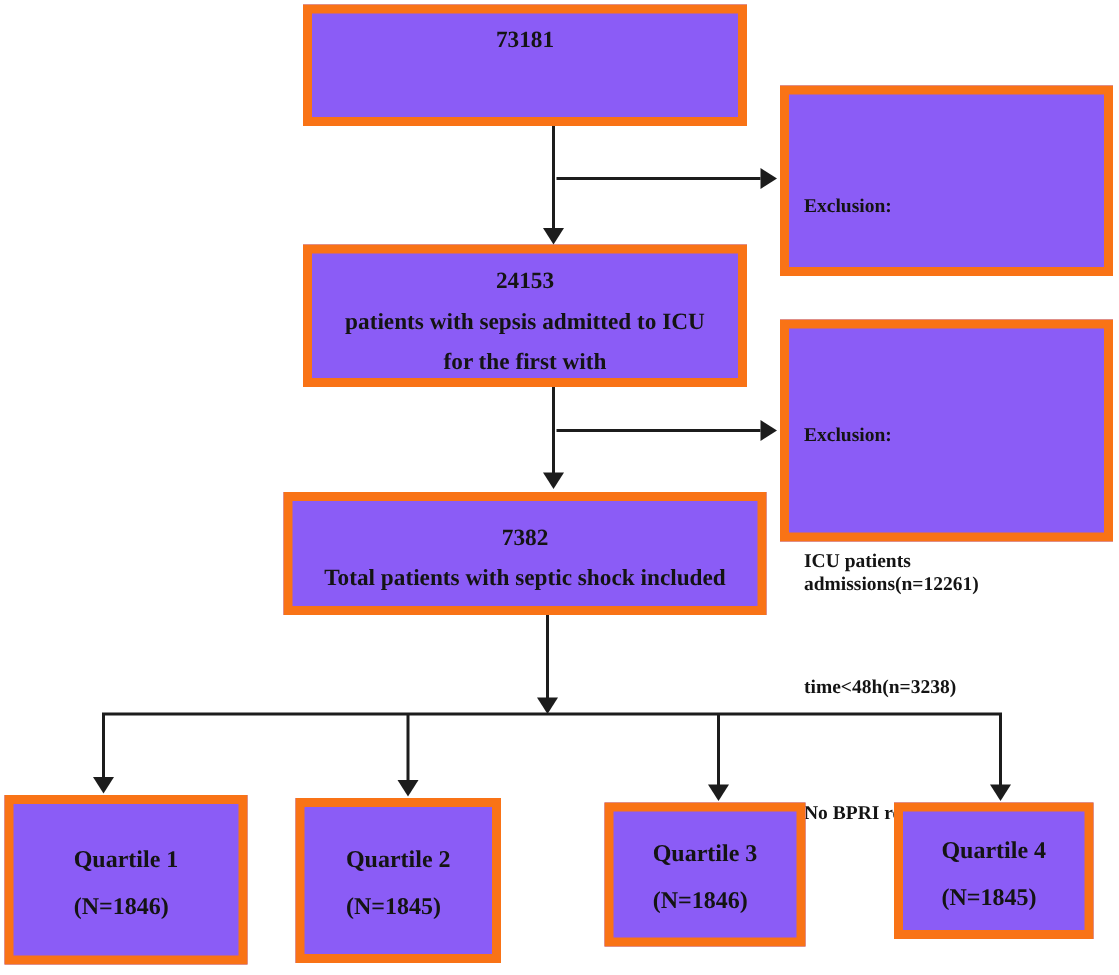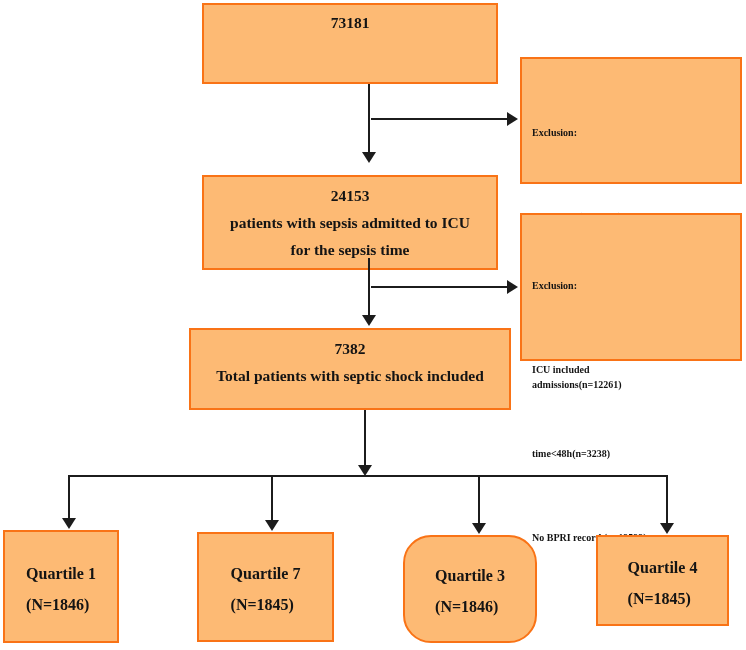--- a/index.html
+++ b/index.html
@@ -1,31 +1,31 @@
 <!DOCTYPE html>
 <html><head>
 <meta charset="utf-8">
 <style>
   html,body{margin:0;padding:0;background:#ffffff;}
   .stage{
     position:relative;width:746px;height:650px;background:#ffffff;
     font-family:"Liberation Serif",serif;color:#141414;overflow:hidden;
   }
   .box{
-    position:absolute;box-sizing:border-box;background:#fdba74;
-    border:2px solid #f97316;font-weight:bold;
+    position:absolute;box-sizing:border-box;background:#8b5cf6;
+    border:6px solid #f97316;font-weight:bold;
   }
   .main{
     display:flex;flex-direction:column;align-items:center;justify-content:flex-start;
     text-align:center;font-size:15.5px;line-height:26px;padding-top:5px;
   }
-  #main2{line-height:27px;margin-top:12px;}
-  #main3{line-height:27px;}
+  #main2{line-height:27px;}
+  #main3{line-height:27px;justify-content:center;}
   .excl{
-    font-size:10px;line-height:28px;padding:4px 4px 0 10px;text-align:left;
+    font-size:13px;line-height:28px;padding:4px 4px 0 10px;text-align:left;
     white-space:pre-wrap;
   }
   #excl2{padding-top:1px;}
   .quart{
     display:flex;flex-direction:column;align-items:center;justify-content:center;
     font-size:16px;line-height:31px;padding-top:4px;
   }
   .quart .qinner{text-align:left;}
   .vline{position:absolute;width:2px;background:#1c1c1c;}
   .hline{position:absolute;height:2px;background:#1c1c1c;}
@@ -45,57 +45,57 @@
 
 <div class="stage">
 
   <div class="box main" id="main1" style="left:202px;top:3px;width:296px;height:81px;">
     <div>73181</div>
   </div>
 
   <div class="box main" id="main2" style="left:202px;top:163px;width:296px;height:95px;">
     <div>24153</div>
     <div>patients with sepsis admitted to ICU</div>
-    <div>for the sepsis time</div>
+    <div>for the first with</div>
   </div>
 
   <div class="box main" id="main3" style="left:189px;top:328px;width:322px;height:82px;">
     <div>7382</div>
     <div>Total patients with septic shock included</div>
   </div>
 
   <div class="box excl" id="excl1" style="left:520px;top:57px;width:222px;height:127px;">
     <div>Exclusion:</div>
     <div>No  sepsis  (n=25205)</div>
     <div>Multiple ICU</div>
     <div>admissions(n=12261)</div>
   </div>
 
   <div class="box excl" id="excl2" style="left:520px;top:213px;width:222px;height:148px;">
     <div>Exclusion:</div>
-    <div>ICU included</div>
+    <div>ICU patients</div>
     <div>time&lt;48h(n=3238)</div>
     <div>No BPRI record (n=13533)</div>
   </div>
 
-  <div class="box quart" style="left:3px;top:530px;width:116px;height:113px;">
+  <div class="box quart" style="left:3px;top:530px;width:162px;height:113px;">
     <div class="qinner">
       <div>Quartile 1</div>
       <div>(N=1846)</div>
     </div>
   </div>
 
   <div class="box quart" style="left:197px;top:532px;width:137px;height:110px;">
     <div class="qinner">
-      <div>Quartile 7</div>
+      <div>Quartile 2</div>
       <div>(N=1845)</div>
     </div>
   </div>
 
-  <div class="box quart" style="left:403px;top:535px;width:134px;height:108px;border-radius:28px;">
+  <div class="box quart" style="left:403px;top:535px;width:134px;height:96px;">
     <div class="qinner">
       <div>Quartile 3</div>
       <div>(N=1846)</div>
     </div>
   </div>
 
   <div class="box quart" style="left:596px;top:535px;width:133px;height:91px;">
     <div class="qinner">
       <div>Quartile 4</div>
       <div>(N=1845)</div>

